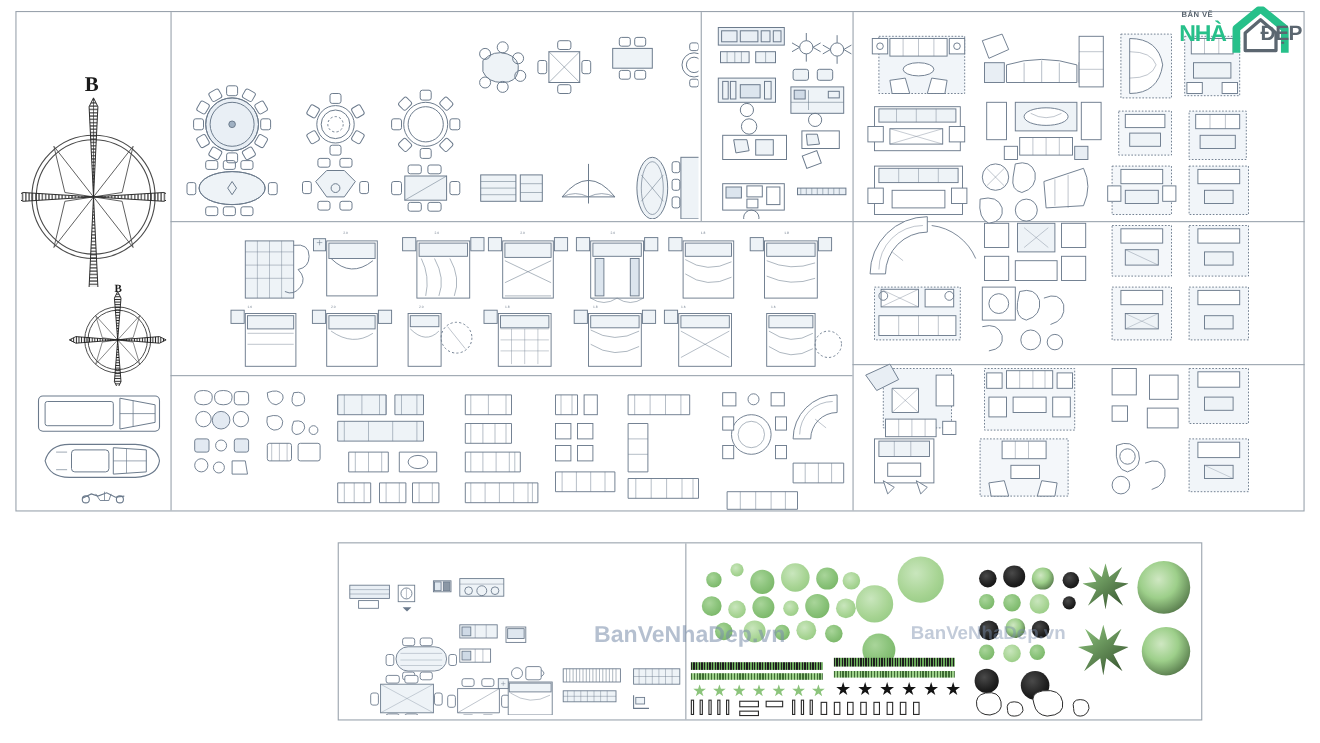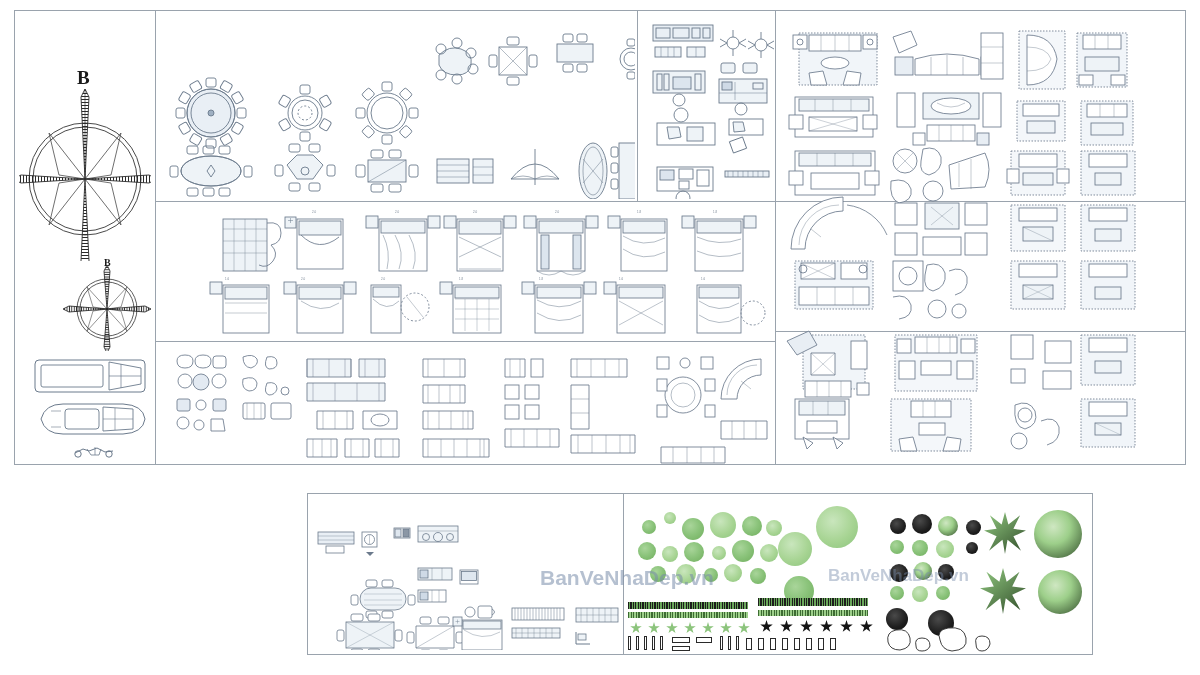--- a/index.html
+++ b/index.html
@@ -1066,17 +1066,26 @@
       <div class="bar" style="left:130px;top:140px;width:6px;height:12px;background:#fff;border:1px solid #2a2a2a;box-sizing:border-box;"></div>
       <div class="bar" style="left:142px;top:140px;width:6px;height:12px;background:#fff;border:1px solid #2a2a2a;box-sizing:border-box;"></div>
       <div class="bar" style="left:154px;top:140px;width:6px;height:12px;background:#fff;border:1px solid #2a2a2a;box-sizing:border-box;"></div>
       <div class="bar" style="left:166px;top:140px;width:6px;height:12px;background:#fff;border:1px solid #2a2a2a;box-sizing:border-box;"></div>
       <div class="bar" style="left:178px;top:140px;width:6px;height:12px;background:#fff;border:1px solid #2a2a2a;box-sizing:border-box;"></div>
       <div class="bar" style="left:190px;top:140px;width:6px;height:12px;background:#fff;border:1px solid #2a2a2a;box-sizing:border-box;"></div>
       <div class="bar" style="left:202px;top:140px;width:6px;height:12px;background:#fff;border:1px solid #2a2a2a;box-sizing:border-box;"></div>
     </div>
   </div>
 
+  <div class="logo">
+    <div class="banve">BẢN VẼ</div>
+    <div class="nha">NHÀ</div>
+    <svg width="56" height="44" viewBox="0 0 56 44">
+      <path d="M6 42 L6 20 L28 2 L50 20 L50 42" fill="none" stroke="#27c08a" stroke-width="7" stroke-linejoin="round"></path>
+      <path d="M14 40 L14 24 L28 12 L42 24 L42 40 Z" fill="#ffffff" stroke="#5b6670" stroke-width="3" stroke-linejoin="round"></path>
+    </svg>
+    <div class="dep">ĐẸP</div>
+  </div>
 
   <div class="wm wm-center">BanVeNhaDep.vn</div>
   <div class="wm wm-right">BanVeNhaDep.vn</div>
 
 </div>
 
 </body></html>

